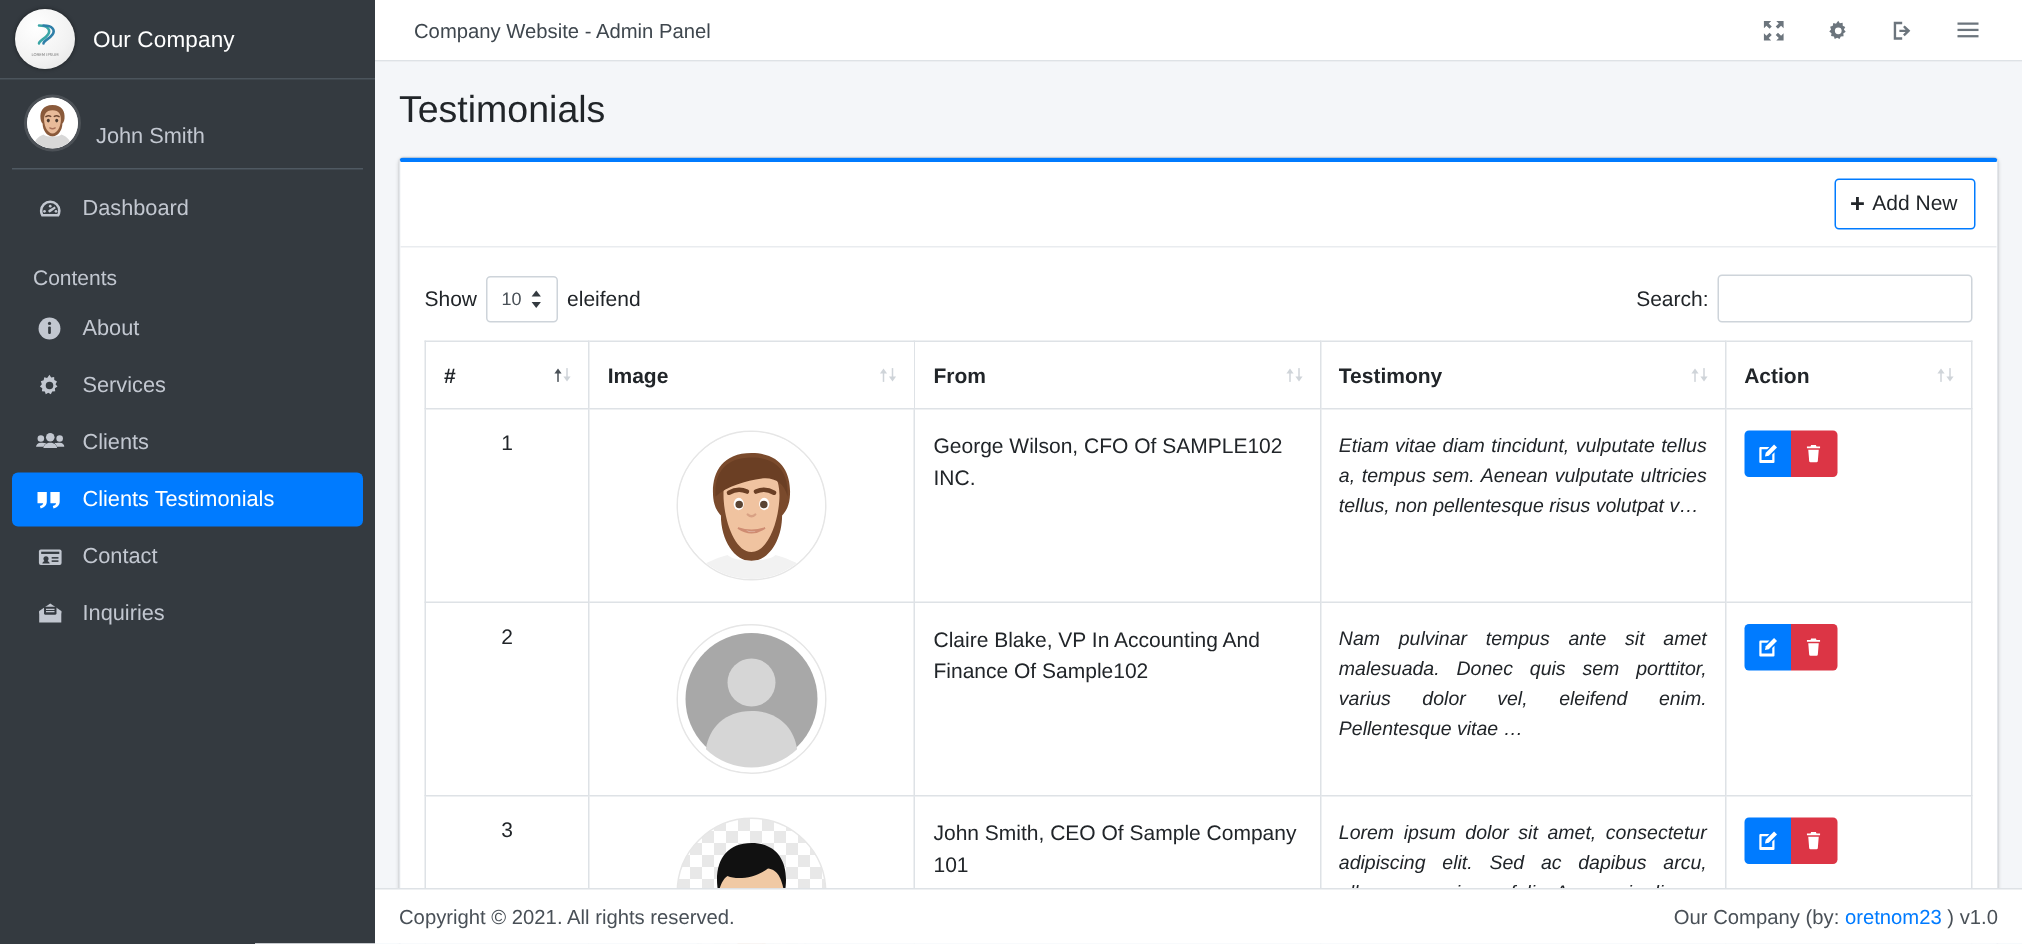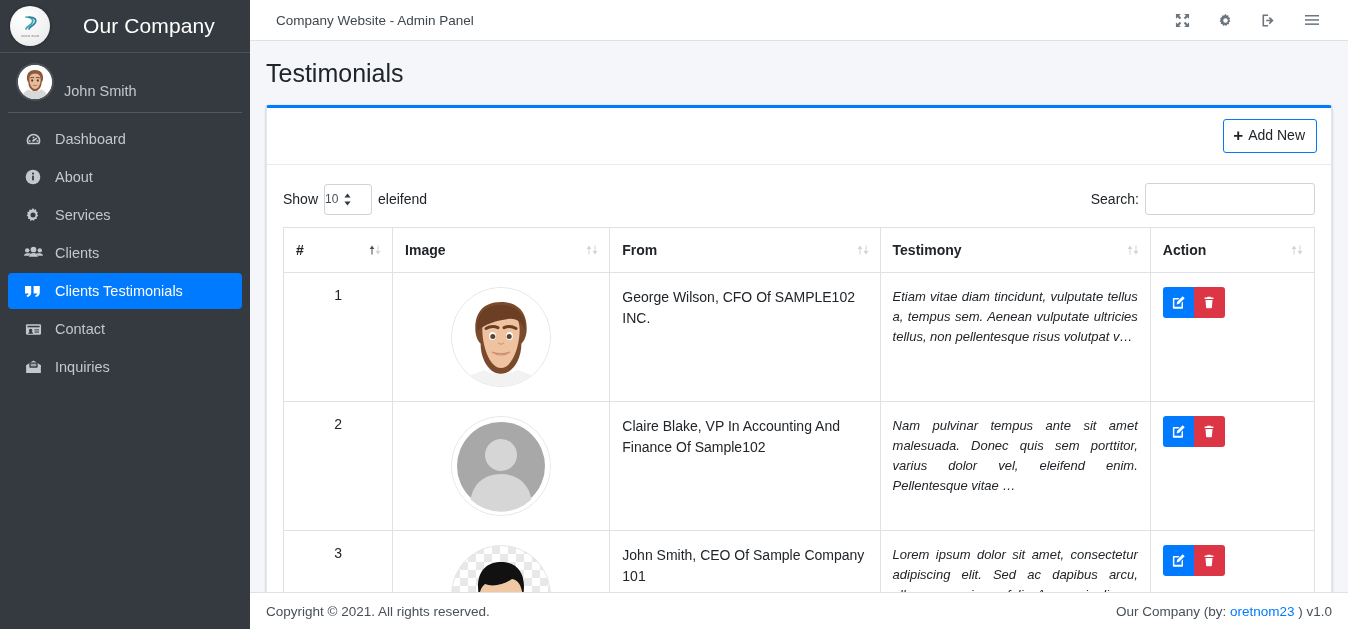--- a/index.html
+++ b/index.html
@@ -24,21 +24,21 @@
     padding: 0 10px; gap: 12px;
     border-bottom: 1px solid #4b545c;
   }
   .brand-logo {
     width: 40px; height: 40px; border-radius: 50%;
     background: radial-gradient(circle at 35% 30%, #ffffff 0%, #f2f2f2 60%, #e2e2e2 100%);
     box-shadow: 0 0 3px rgba(0,0,0,.45);
     display: flex; align-items: center; justify-content: center;
     flex: 0 0 40px; overflow: hidden;
   }
-  .brand-text { color: #fff; font-size: 21px; letter-spacing: .1px; margin-left: 21px; }
+  .brand-text { color: #fff; font-size: 15px; letter-spacing: .1px; }
 
   .user-panel {
     display: flex; align-items: flex-end; gap: 12px;
     padding: 12px 10px 13px 10px;
     border-bottom: 1px solid #4f5962;
     margin: 0 8px 0 8px;
   }
   .user-avatar {
     width: 34px; height: 34px; border-radius: 50%;
     background: #fff; flex: 0 0 34px;
@@ -99,21 +99,21 @@
     cursor: pointer; display: inline-flex; align-items: center; gap: 5px;
     font-family: "Liberation Sans", sans-serif; line-height: 1.1;
   }
   .btn-addnew .plus { font-size: 17px; font-weight: bold; line-height: 1; position: relative; top: 0px; }
 
   .card-body { padding: 12px 16px 0 16px; }
   .dt-top { display: flex; align-items: center; padding: 6px 0 12px 0; }
   .dt-length { display: flex; align-items: center; gap: 6px; font-size: 14px; color: #212529; }
   .dt-select {
     width: 48px; height: 31px; border: 1px solid #ced4da; border-radius: 3px;
-    background: #fff; display: inline-flex; align-items: center; justify-content: flex-start;
+    background: #fff; display: inline-flex; align-items: center; justify-content: center;
     gap: 5px; font-size: 12px; color: #495057; cursor: pointer;
   }
   .spin { display: flex; flex-direction: column; line-height: .62; font-size: 9px; color: #343a40; }
   .dt-filter { margin-left: auto; display: flex; align-items: center; gap: 6px; font-size: 14px; color: #212529; }
   .dt-search {
     width: 170px; height: 32px; border: 1px solid #ced4da; border-radius: 3px;
     padding: 4px 8px; font-size: 13px; font-family: "Liberation Sans", sans-serif;
     outline: none; background: #fff;
   }
 
@@ -222,20 +222,21 @@
             <path d="M8 2.5A6.5 6.5 0 0 0 1.5 9c0 1.3.38 2.5 1.04 3.5h10.92A6.46 6.46 0 0 0 14.5 9 6.5 6.5 0 0 0 8 2.5zm0 1.6a4.9 4.9 0 0 1 4.9 4.9c0 .7-.15 1.36-.42 1.96H3.52A4.86 4.86 0 0 1 3.1 9 4.9 4.9 0 0 1 8 4.1z"></path>
             <path d="M10.8 6.2 7.3 8.3a.9.9 0 1 0 .96 1.5l3.2-2.4z"></path>
             <circle cx="4.4" cy="9.3" r=".85"></circle>
               <circle cx="8" cy="6.1" r=".85"></circle>
               <circle cx="11.6" cy="9.3" r=".85"></circle>
           </svg>
         </span>
         <span>Dashboard</span>
       </div>
 
+      <div class="nav-header">Contents</div>
 
       <div class="nav-item">
         <span class="nav-icon">
           <svg width="16" height="16" viewBox="0 0 16 16" fill="#c2c7d0">
             <circle cx="8" cy="8" r="7.3"></circle>
             <circle cx="8" cy="4.6" r="1.05" fill="#343a40"></circle>
             <rect x="7.1" y="6.6" width="1.8" height="5" rx=".8" fill="#343a40"></rect>
           </svg>
         </span>
         <span>About</span>

